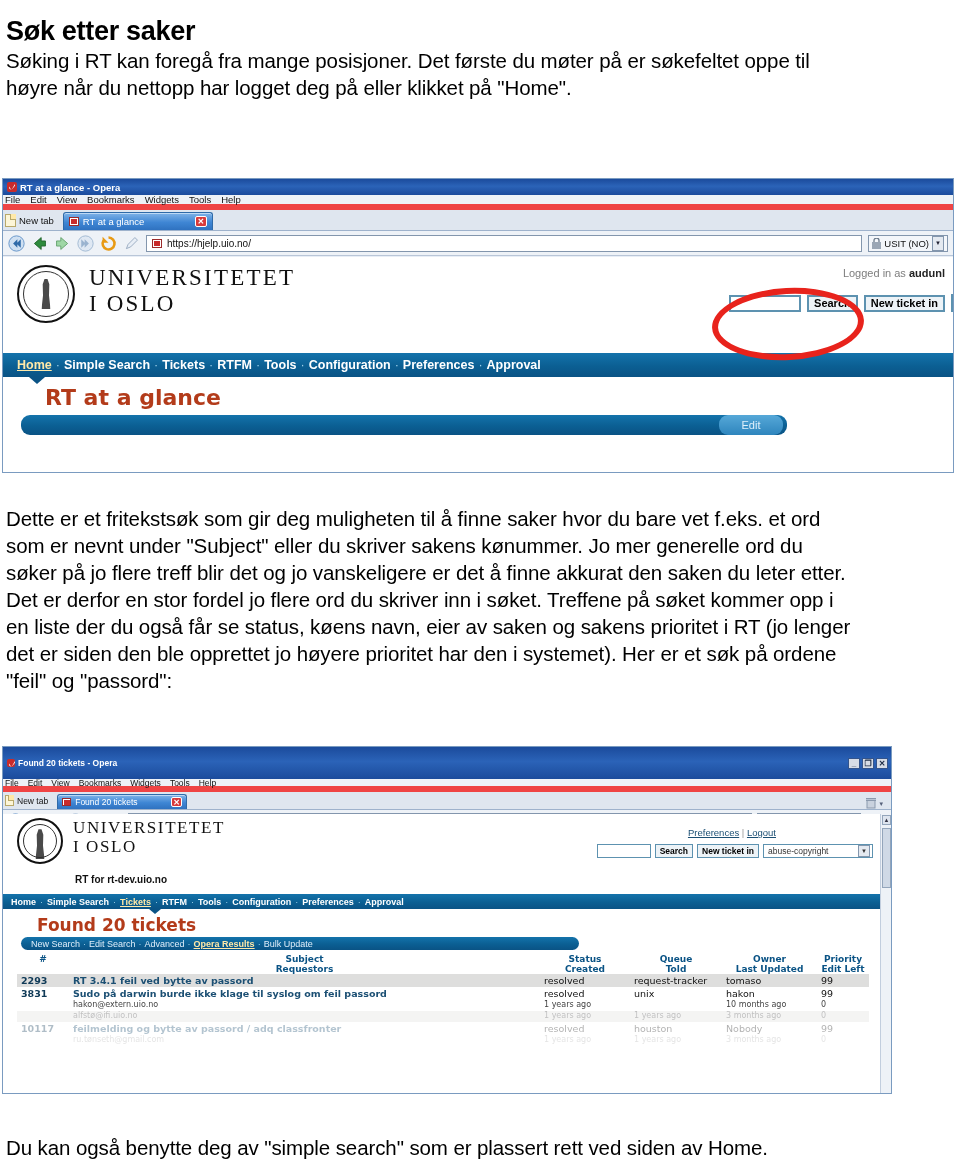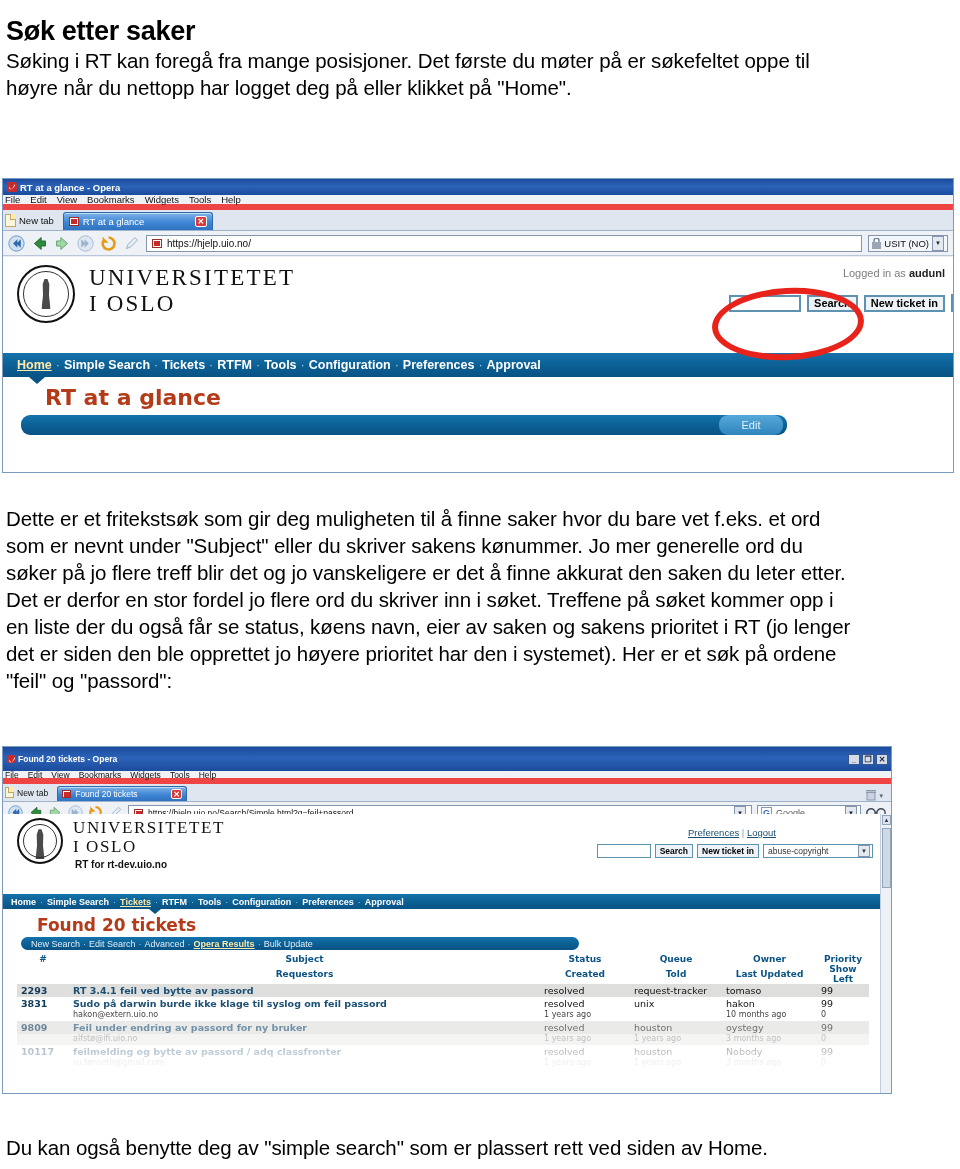--- a/index.html
+++ b/index.html
@@ -119,21 +119,21 @@
   .uio-seal:after{
     content:""; position:absolute; left:50%; top:22%; transform:translateX(-50%);
     width:15px;height:30px; background:#2a2a2a;
     clip-path: polygon(40% 0,60% 0,72% 18%,70% 55%,80% 100%,20% 100%,30% 55%,28% 18%);
     opacity:.85;
   }
   .uio-word { margin-left:14px; }
   .uio-word .l1, .uio-word .l2 {
     font-family:"Liberation Serif", serif; font-size:23px; letter-spacing:2.2px; line-height:1.12; color:#111;
   }
-  .rt-subtitle{ font-size:10px;font-weight:bold;color:#111;margin:3px 0 0 2px; }
+  .rt-subtitle{ font-size:10px;font-weight:bold;color:#111;margin:18px 0 0 2px; }
   .rt-login {
     position:absolute; right:8px; top:10px; text-align:right;
     font-size:11px; color:#7d7d7d;
   }
   .rt-login b{ color:#222; }
   .rt-searchrow{ position:absolute; right:4px; display:flex; align-items:center; gap:6px; }
   .rt-input{ background:#fff;border:2px solid #5d92b0; }
   .rt-btn{
     background:#edf3f7;border:2px solid #5d92b0;color:#000;font-weight:bold;
     display:flex;align-items:center;justify-content:center;
@@ -341,21 +341,21 @@
       <div class="rt-bluebar" style="position:absolute;left:18px;top:158px;width:766px;height:20px;">
         <div class="edit-pill">Edit</div>
       </div>
     </div>
   </div>
 
   <p class="doc-para" style="position:absolute;left:0;top:489px;width:852px;">Dette er et fritekstsøk som gir deg muligheten til å finne saker hvor du bare vet f.eks. et ord som er nevnt under "Subject" eller du skriver sakens kønummer. Jo mer generelle ord du søker på jo flere treff blir det og jo vanskeligere er det å finne akkurat den saken du leter etter. Det er derfor en stor fordel jo flere ord du skriver inn i søket. Treffene på søket kommer opp i en liste der du også får se status, køens navn, eier av saken og sakens prioritet i RT (jo lenger det er siden den ble opprettet jo høyere prioritet har den i systemet). Her er et søk på ordene "feil" og "passord":</p>
 
   <div class="browser" style="position:absolute;left:2px;top:730px;width:890px;height:348px;">
 
-    <div class="br-titlebar" style="height:24px;font-size:8.5px;">
+    <div class="br-titlebar" style="height:32px;font-size:8.5px;">
       <span class="br-title-ico" style="width:8px;height:8px;"></span>
       <span>Found 20 tickets - Opera</span>
       <span class="win-btns">
         <span class="win-btn">_</span>
         <span class="win-btn">❐</span>
         <span class="win-btn">✕</span>
       </span>
     </div>
 
     <div class="br-menubar" style="height:13px;font-size:8.5px;gap:9px;">
@@ -504,21 +504,21 @@
               <th style="text-align:center">Queue</th>
               <th style="text-align:center">Owner</th>
               <th style="text-align:center">Priority</th>
             </tr>
             <tr>
               <th class="r2"></th>
               <th class="r2" style="text-align:center">Requestors</th>
               <th class="r2" style="text-align:center">Created</th>
               <th class="r2" style="text-align:center">Told</th>
               <th class="r2" style="text-align:center">Last Updated</th>
-              <th class="r2" style="text-align:center">Show Left</th>
+              <th class="r2" style="text-align:center">Edit Left</th>
             </tr>
           </thead>
           <tbody>
 
             <tr class="tk-main tk-row-a">
               <td class="num">2293</td>
               <td>RT 3.4.1 feil ved bytte av passord</td>
               <td class="plain">resolved</td>
               <td class="plain">request-tracker</td>
               <td class="plain">tomaso</td>
@@ -535,28 +535,20 @@
             </tr>
             <tr class="tk-sub tk-row-b">
               <td></td>
               <td>hakon@extern.uio.no</td>
               <td>1 years ago</td>
               <td></td>
               <td>10 months ago</td>
               <td>0</td>
             </tr>
 
-            <tr class="tk-main tk-row-a fade-1">
-              <td class="num">9809</td>
-              <td>Feil under endring av passord for ny bruker</td>
-              <td class="plain">resolved</td>
-              <td class="plain">houston</td>
-              <td class="plain">oystegy</td>
-              <td class="plain">99</td>
-            </tr>
             <tr class="tk-sub tk-row-a fade-2">
               <td></td>
               <td>alfstø@ifi.uio.no</td>
               <td>1 years ago</td>
               <td>1 years ago</td>
               <td>3 months ago</td>
               <td>0</td>
             </tr>
 
             <tr class="tk-main tk-row-b fade-2">

